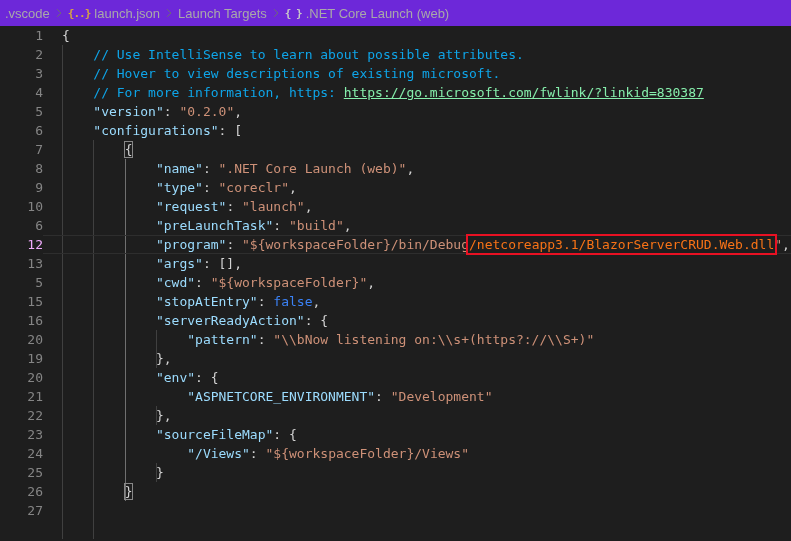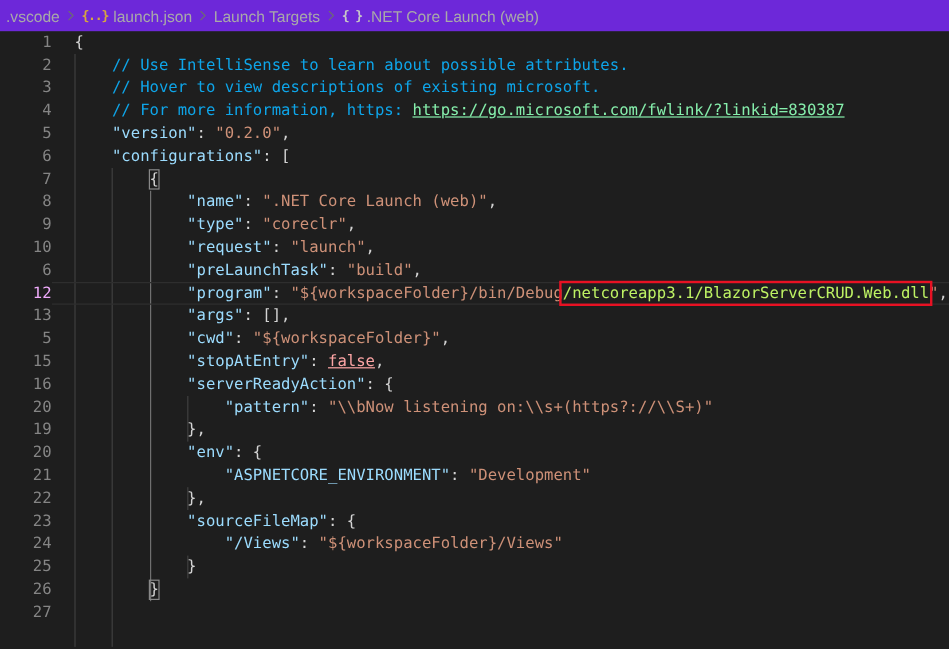--- a/index.html
+++ b/index.html
@@ -26,23 +26,23 @@
   }
   .code{flex:1;white-space:pre;padding-left:19px;}
   .line.current .ln{color:#f0abfc;}
   .line.current .code{box-shadow:inset 0 1px 0 #2e2e2e, inset 0 -1px 0 #2e2e2e;}
   
   .tk-p{color:#d4d4d4;}
   .tk-key{color:#9cdcfe;}
   .tk-str{color:#ce9178;}
   .tk-cm{color:#0ea5e9;}
   .tk-cmu{color:#86efac;text-decoration:underline;}
-  .tk-kw{color:#fca5a5;text-decoration:underline;}
+  .tk-kw{color:#3b82f6;}
   .tk-bm{color:#d4d4d4;outline:1px solid #888888;outline-offset:0px;}
-  .tk-rb{color:#bef264;outline:2px solid #e81123;outline-offset:1px;}
+  .tk-rb{color:#f97316;outline:2px solid #e81123;outline-offset:1px;}
   
   .guide{position:absolute;width:1px;background:#404040;z-index:0;}
   .guide.active{background:#707070;}
 </style>
 </head>
 <body>
 
 <div class="breadcrumbs" id="breadcrumbs">
     <span class="crumb">
       <span>.vscode</span>

